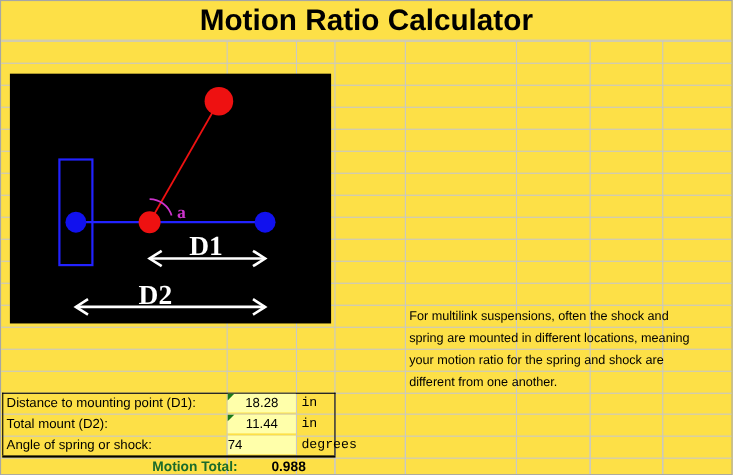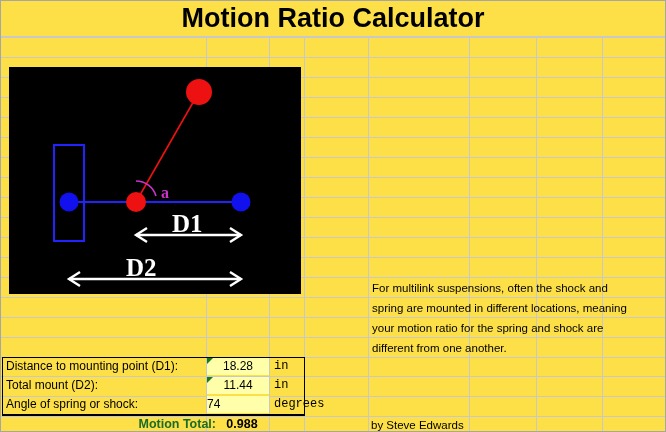--- a/index.html
+++ b/index.html
@@ -85,21 +85,21 @@
   .boxline-v{position:absolute;width:1px;background:#000;}
 
   #mr-label{
     position:absolute;left:120px;top:398px;width:95px;height:17px;
     line-height:17px;text-align:right;
     font-size:12.5px;font-weight:bold;color:#1a6b2a;
     font-family:"Liberation Sans", sans-serif;
   }
   #mr-value{
     position:absolute;left:205px;top:398px;width:72px;height:17px;
-    line-height:17px;text-align:center;
+    line-height:17px;text-align:right;
     font-size:12.5px;font-weight:bold;color:#000;
   }
   #mr-underline{position:absolute;left:1px;top:395px;width:303px;height:2px;background:#000;}
 
   #credit{
     position:absolute;left:370px;top:399px;
     font-size:11.5px;color:#000;line-height:15px;
   }
 </style>
 </head>
@@ -211,15 +211,14 @@
     <span class="in-unit">degrees</span>
   </div>
 
   <div class="boxline-v" style="left:1px;top:356px;height:57px"></div>
   <div class="boxline-v" style="left:303px;top:356px;height:57px"></div>
 
   <div id="mr-underline" style="top:413px"></div>
   <div id="mr-label" style="top:415px">Motion Total:</div>
   <div id="mr-value" style="top:415px">0.988</div>
 
-  <div id="credit" style="top:417px">by Steve Edwards</div>
 
 </div>
 
 </body></html>

